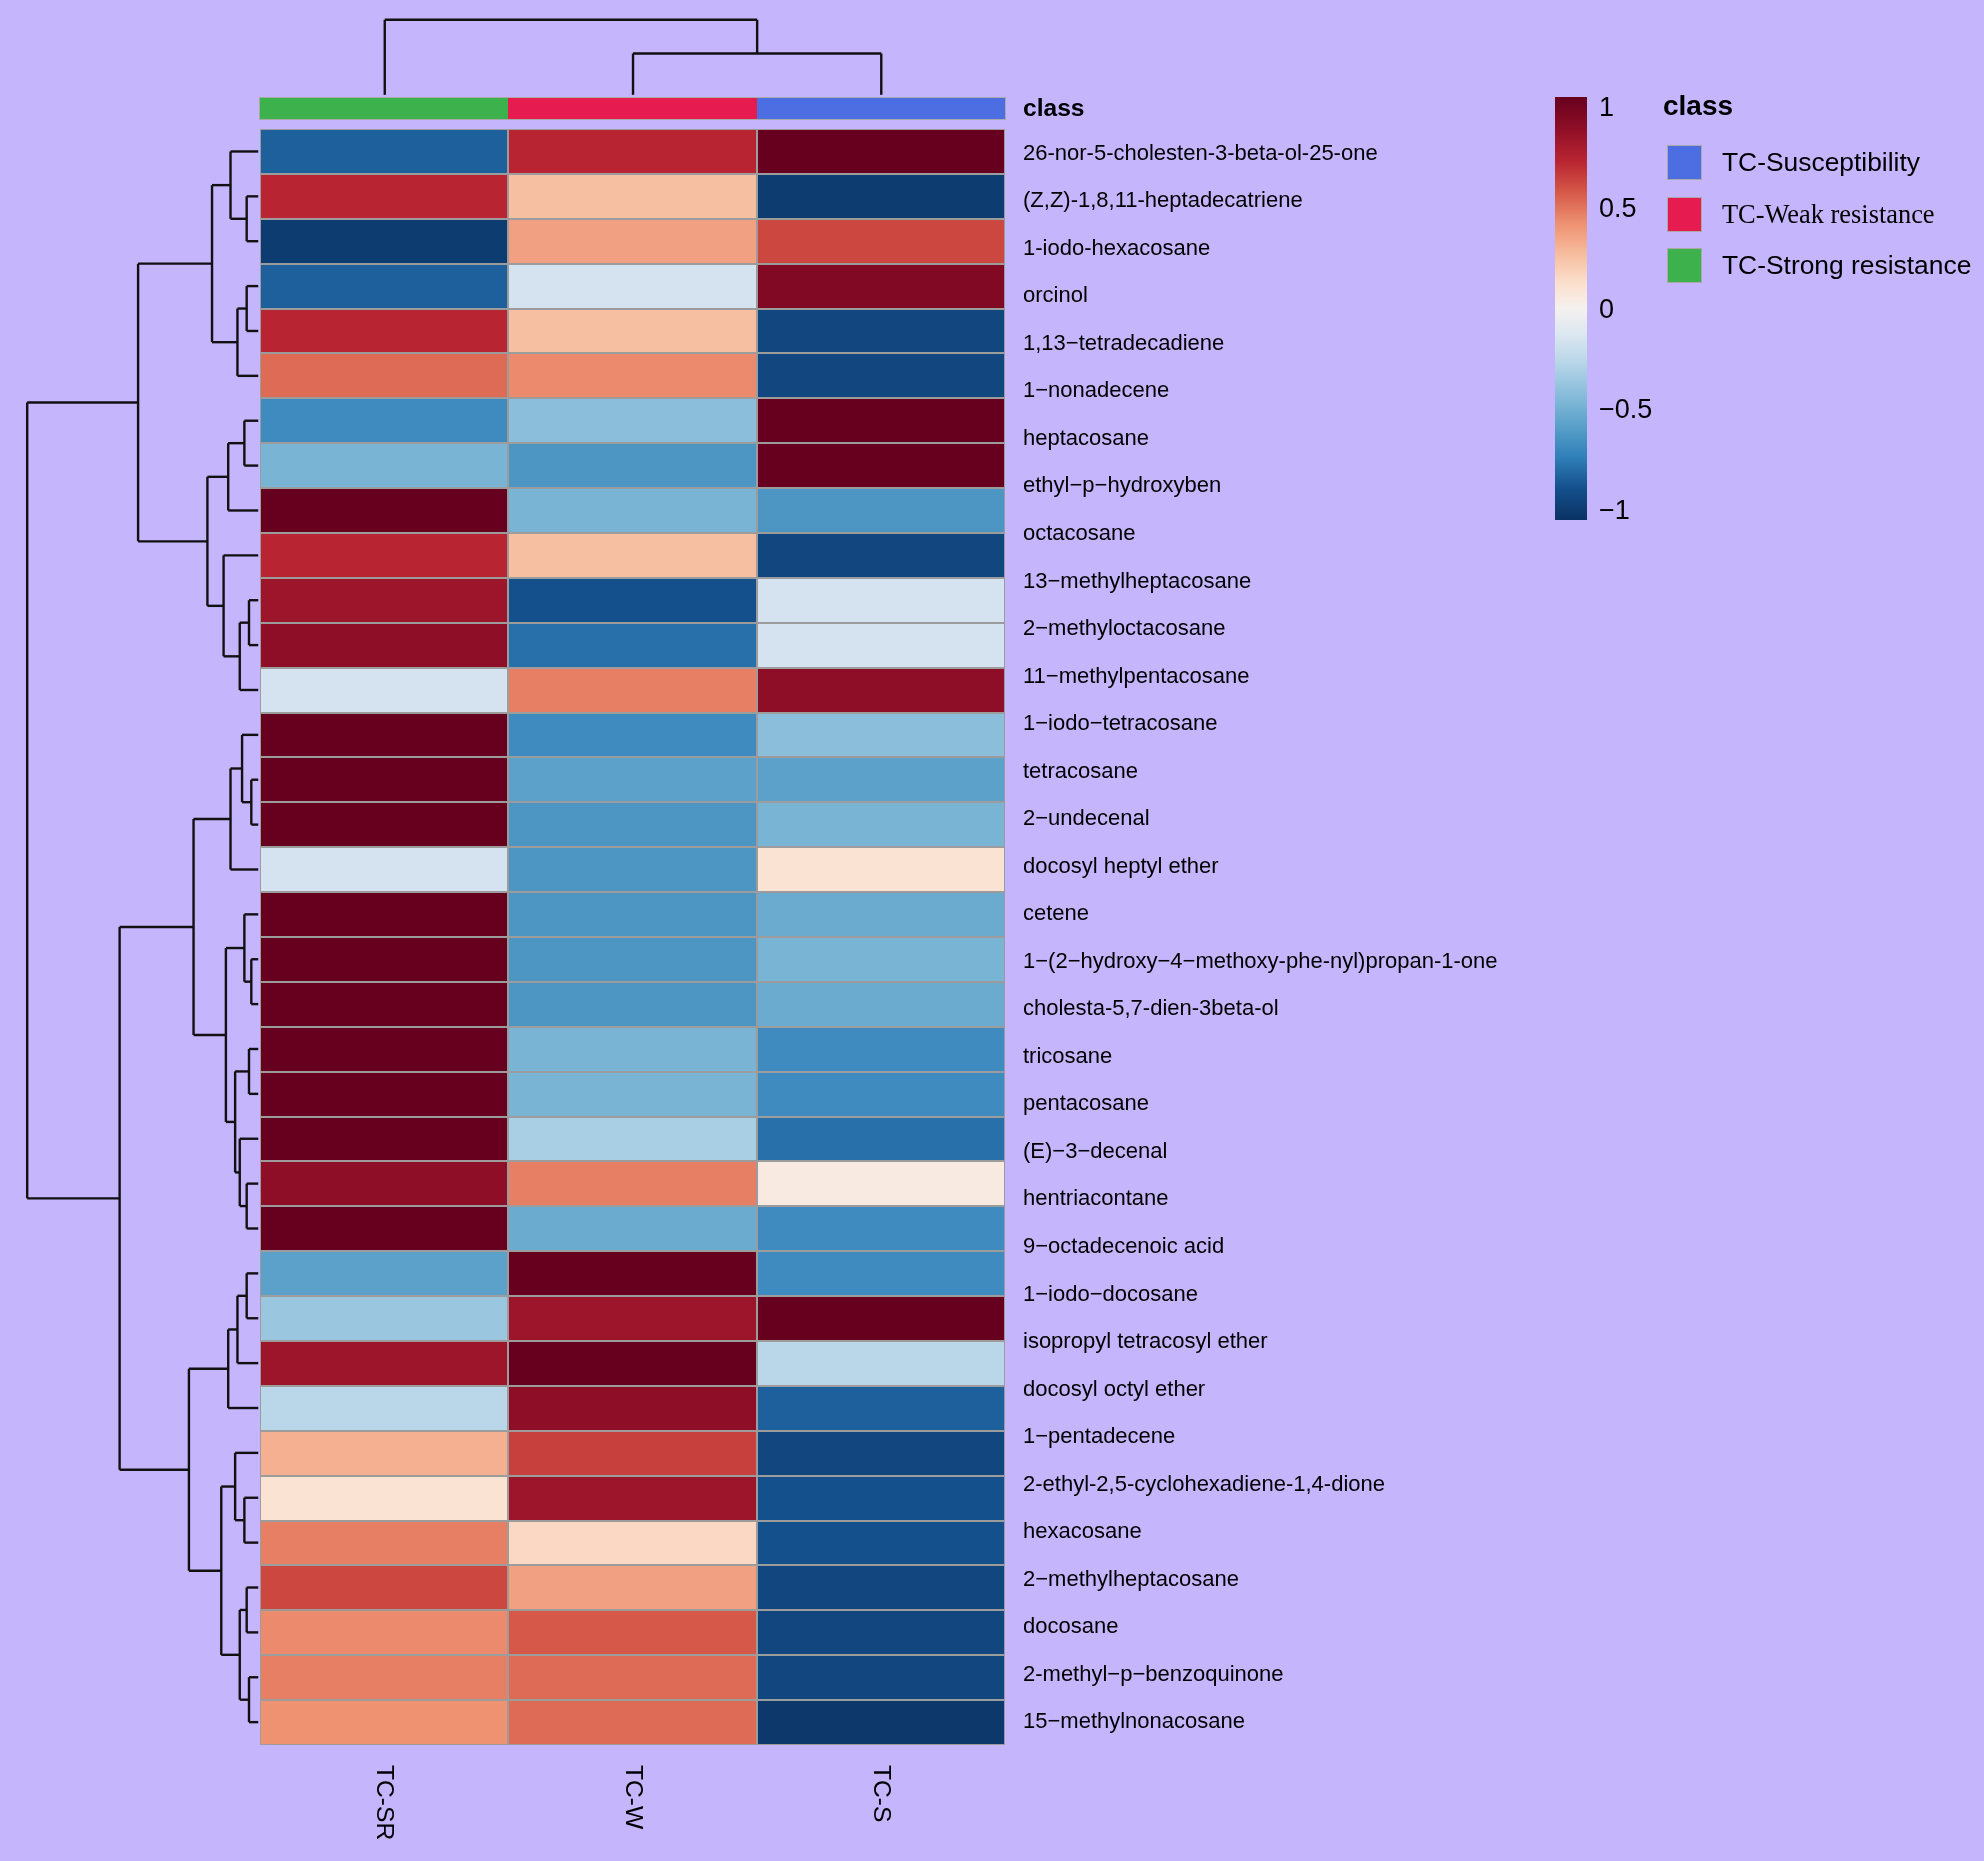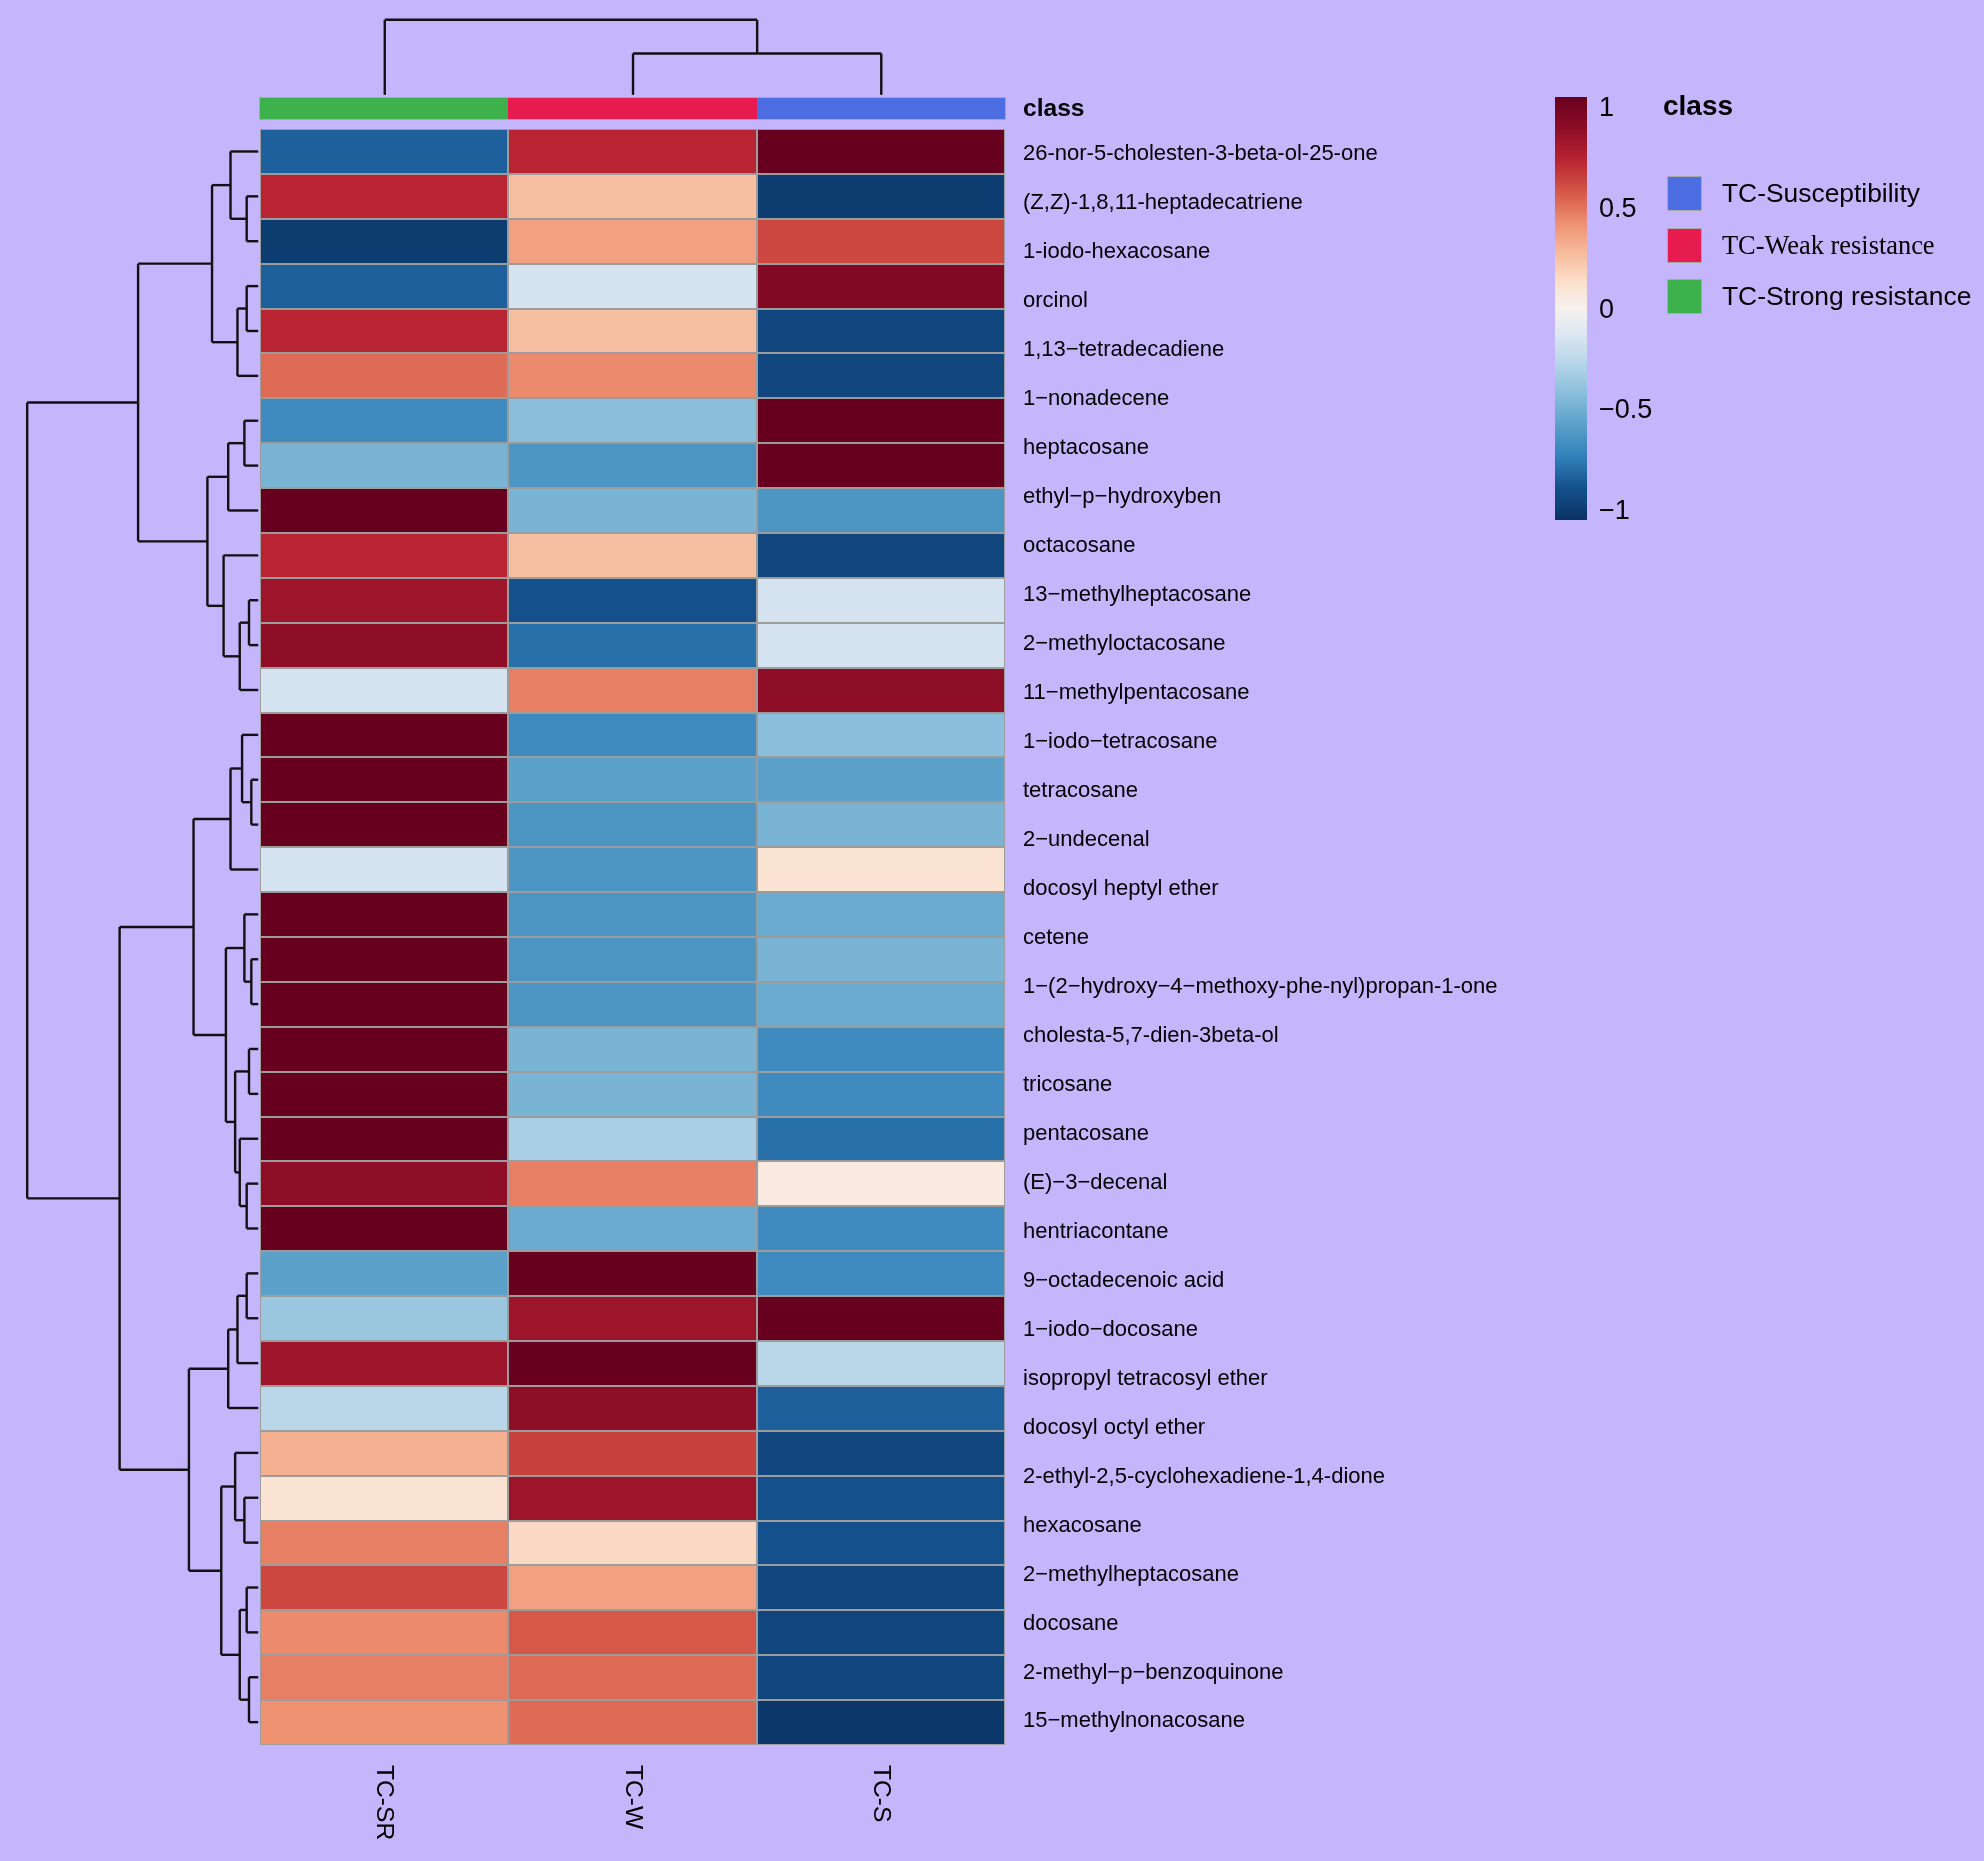--- a/index.html
+++ b/index.html
@@ -17,21 +17,21 @@
   .rowlabels{position:absolute;left:1023px;top:129px;width:900px;height:1616px;
              display:flex;flex-direction:column;}
   .rowlabel{flex:1 1 0;display:flex;align-items:center;font-size:22px;color:#000;
             white-space:nowrap;}
   .collabel{position:absolute;top:1765px;writing-mode:vertical-rl;
             font-size:24.6px;color:#000;white-space:nowrap;}
   .colorbar{position:absolute;left:1555px;top:97px;width:32px;height:423px;}
   .cbtick{position:absolute;left:1599px;width:120px;height:30px;line-height:30px;
           font-size:27px;color:#000;}
   .legend-title{position:absolute;left:1663px;top:90px;font-size:28px;font-weight:bold;color:#000;}
-  .legend-item{position:absolute;left:1667px;width:318px;height:36px;margin-top:31px;}
+  .legend-item{position:absolute;left:1667px;width:318px;height:36px;}
   .legend-swatch{position:absolute;left:0;top:0;width:35px;height:35px;
                  border:1.8px solid #a9a9a9;box-sizing:border-box;}
   .legend-label{position:absolute;left:55px;top:0;height:35px;line-height:35px;
                 font-size:26.4px;color:#000;white-space:nowrap;}
 </style>
 </head>
 <body>
 
 <div class="page">
   <svg class="dendro" id="dendro-svg" width="1985" height="1861" viewBox="0 0 3307 3101">
@@ -287,20 +287,21 @@
       <div class="rowlabel">1−(2−hydroxy−4−methoxy-phe-nyl)propan-1-one</div>
       <div class="rowlabel">cholesta-5,7-dien-3beta-ol</div>
       <div class="rowlabel">tricosane</div>
       <div class="rowlabel">pentacosane</div>
       <div class="rowlabel">(E)−3−decenal</div>
       <div class="rowlabel">hentriacontane</div>
       <div class="rowlabel">9−octadecenoic acid</div>
       <div class="rowlabel">1−iodo−docosane</div>
       <div class="rowlabel">isopropyl tetracosyl ether</div>
       <div class="rowlabel">docosyl octyl ether</div>
+      <div class="rowlabel">1−pentadecene</div>
       <div class="rowlabel">2-ethyl-2,5-cyclohexadiene-1,4-dione</div>
       <div class="rowlabel">hexacosane</div>
       <div class="rowlabel">2−methylheptacosane</div>
       <div class="rowlabel">docosane</div>
       <div class="rowlabel">2-methyl−p−benzoquinone</div>
       <div class="rowlabel">15−methylnonacosane</div>
     </div>
 
   <div id="col-labels">
       <div class="collabel" style="left: 371px;">TC-SR</div>

